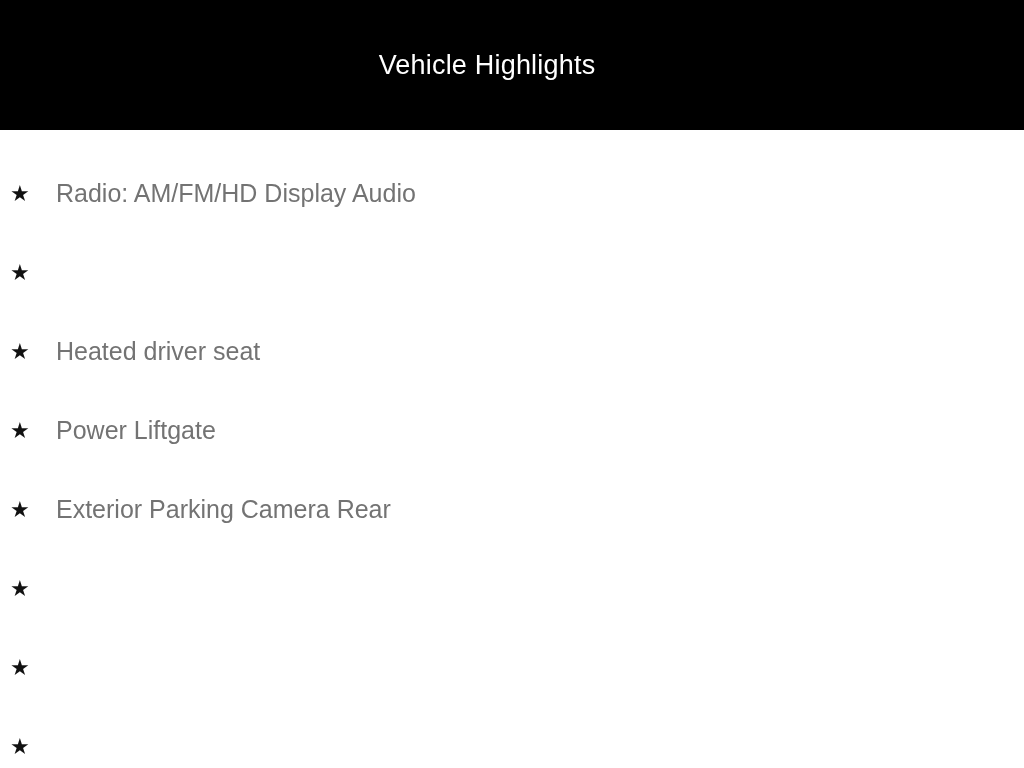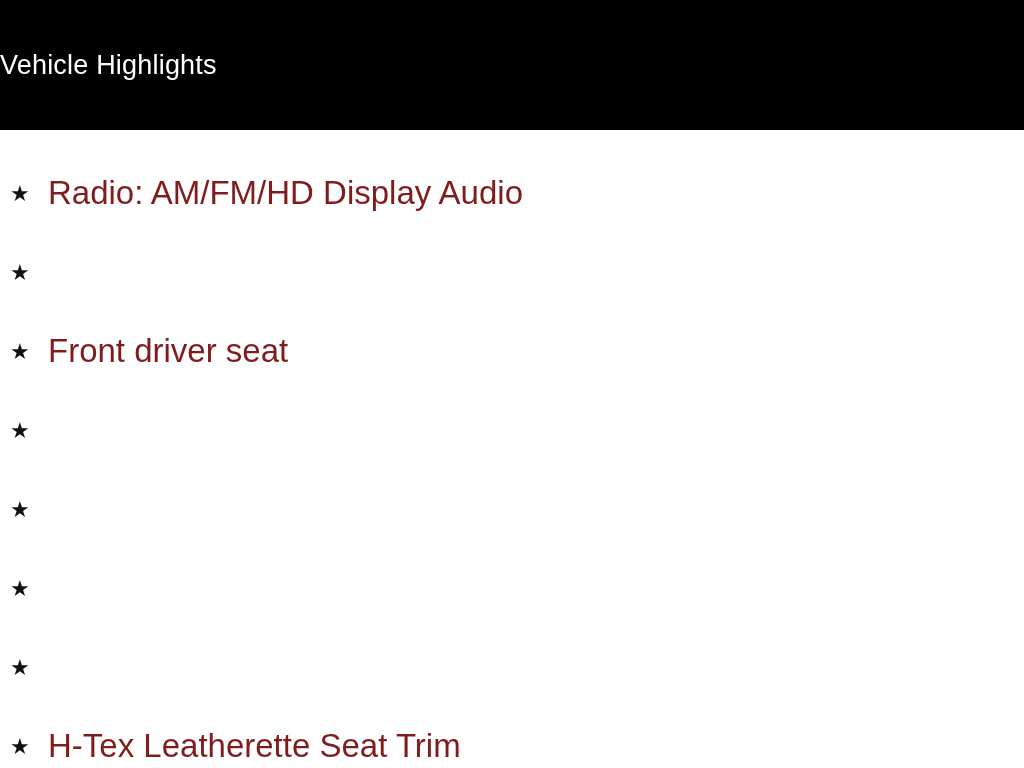--- a/index.html
+++ b/index.html
@@ -18,21 +18,21 @@
     width: 1024px;
     height: 768px;
     background: #ffffff;
   }
   .header-bar {
     width: 1024px;
     height: 130px;
     background: #000000;
     display: flex;
     align-items: center;
-    justify-content: flex-start;
+    justify-content: center;
     box-sizing: border-box;
     padding-right: 50px;
   }
   .header-title {
     color: #ffffff;
     font-size: 27px;
     font-weight: 400;
     letter-spacing: 0.2px;
     line-height: 1;
   }
@@ -51,24 +51,24 @@
   }
   .bullet-star {
     width: 26px;
     flex: 0 0 26px;
     font-size: 22px;
     line-height: 1;
     color: #111111;
     text-align: left;
   }
   .highlight-label {
-    font-size: 33px;
-    color: #7f1d1d;
+    font-size: 25px;
+    color: #737373;
     line-height: 1.1;
-    margin-left: 12px;
+    margin-left: 20px;
     white-space: nowrap;
   }
 </style>
 </head>
 <body>
 
 <div class="page">
 
   <div class="header-bar">
     <div class="header-title">Vehicle Highlights</div>
@@ -80,39 +80,40 @@
       <span class="bullet-star">★</span>
       <span class="highlight-label">Radio: AM/FM/HD Display Audio</span>
     </li>
 
     <li class="highlight-item">
       <span class="bullet-star">★</span>
     </li>
 
     <li class="highlight-item">
       <span class="bullet-star">★</span>
-      <span class="highlight-label">Front driver seat</span>
+      <span class="highlight-label">Heated driver seat</span>
+    </li>
+
+    <li class="highlight-item">
+      <span class="bullet-star">★</span>
+      <span class="highlight-label">Power Liftgate</span>
+    </li>
+
+    <li class="highlight-item">
+      <span class="bullet-star">★</span>
+      <span class="highlight-label">Exterior Parking Camera Rear</span>
     </li>
 
     <li class="highlight-item">
       <span class="bullet-star">★</span>
     </li>
 
     <li class="highlight-item">
       <span class="bullet-star">★</span>
     </li>
 
     <li class="highlight-item">
       <span class="bullet-star">★</span>
     </li>
 
-    <li class="highlight-item">
-      <span class="bullet-star">★</span>
-    </li>
-
-    <li class="highlight-item">
-      <span class="bullet-star">★</span>
-      <span class="highlight-label">H-Tex Leatherette Seat Trim</span>
-    </li>
-
   </ul>
 
 </div>
 
 </body></html>

